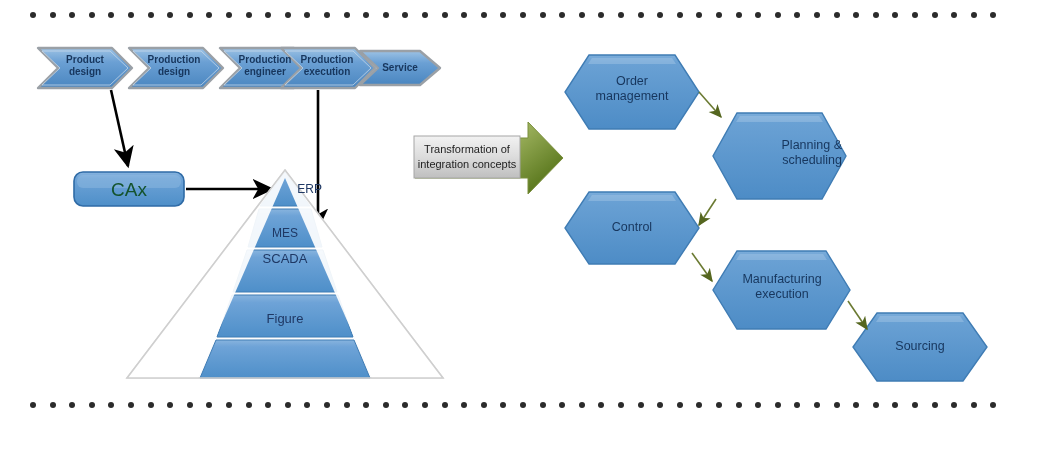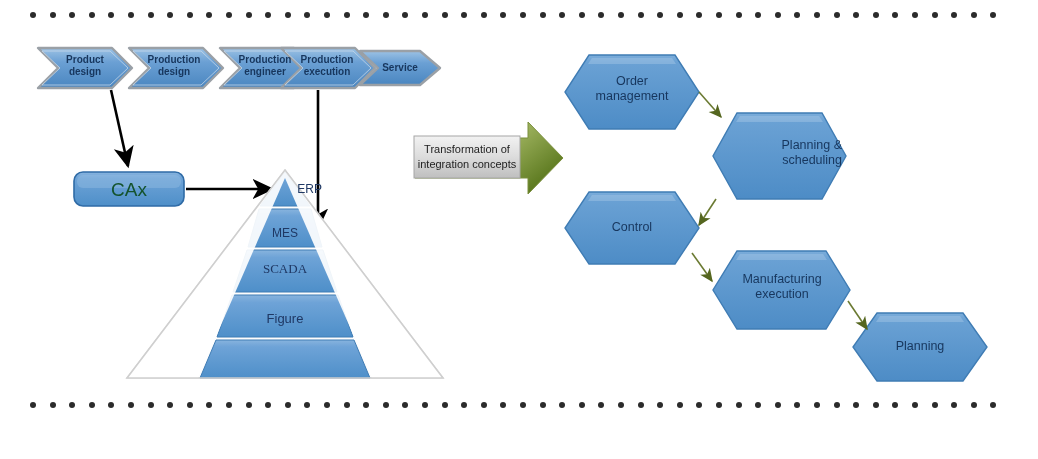--- a/index.html
+++ b/index.html
@@ -306,21 +306,21 @@
   </div>
   <div class="lbl lbl-chev" style="left:372px;top:62px;width:56px;">
     <div>Service</div>
   </div>
 
 
   <div class="lbl lbl-cax" style="left:74px;top:179px;width:110px;">CAx</div>
 
   <div class="lbl lbl-pyr" style="left:262px;top:182px;width:60px;font-size:12px;text-align:right;">ERP</div>
   <div class="lbl lbl-pyr" style="left:255px;top:226px;width:60px;font-size:12px;">MES</div>
-  <div class="lbl lbl-pyr" style="left:255px;top:261px;width:60px;font-family:Liberation Serif, serif;">SCADA</div>
+  <div class="lbl lbl-pyr" style="left:255px;top:251px;width:60px;">SCADA</div>
   <div class="lbl lbl-pyr" style="left:255px;top:311px;width:60px;">Figure</div>
 
   <div class="lbl lbl-hex" style="left:570px;top:74px;width:124px;">
     <div>Order</div>
     <div>management</div>
   </div>
 
   <div class="lbl lbl-trans" style="left:416px;top:142px;width:102px;">
     <div>Transformation of</div>
     <div>integration concepts</div>
@@ -330,18 +330,18 @@
     <div>scheduling</div>
   </div>
   <div class="lbl lbl-hex" style="left:570px;top:220px;width:124px;">
     <div>Control</div>
   </div>
   <div class="lbl lbl-hex" style="left:720px;top:272px;width:124px;">
     <div>Manufacturing</div>
     <div>execution</div>
   </div>
   <div class="lbl lbl-hex" style="left:858px;top:339px;width:124px;">
-    <div>Planning</div>
+    <div>Sourcing</div>
   </div>
 
 
 
 </div>
 
 </body></html>

